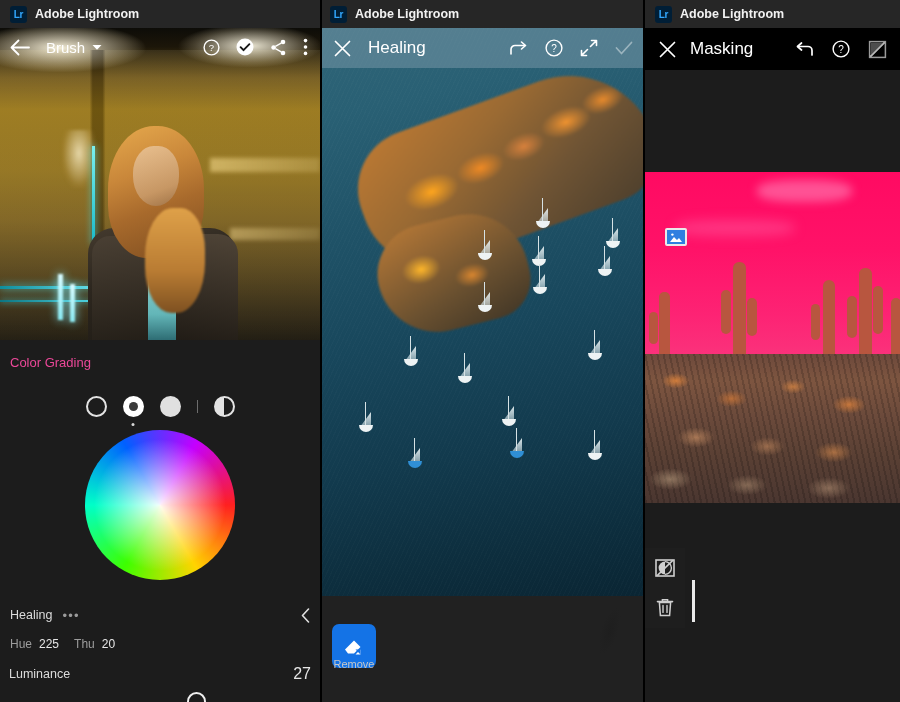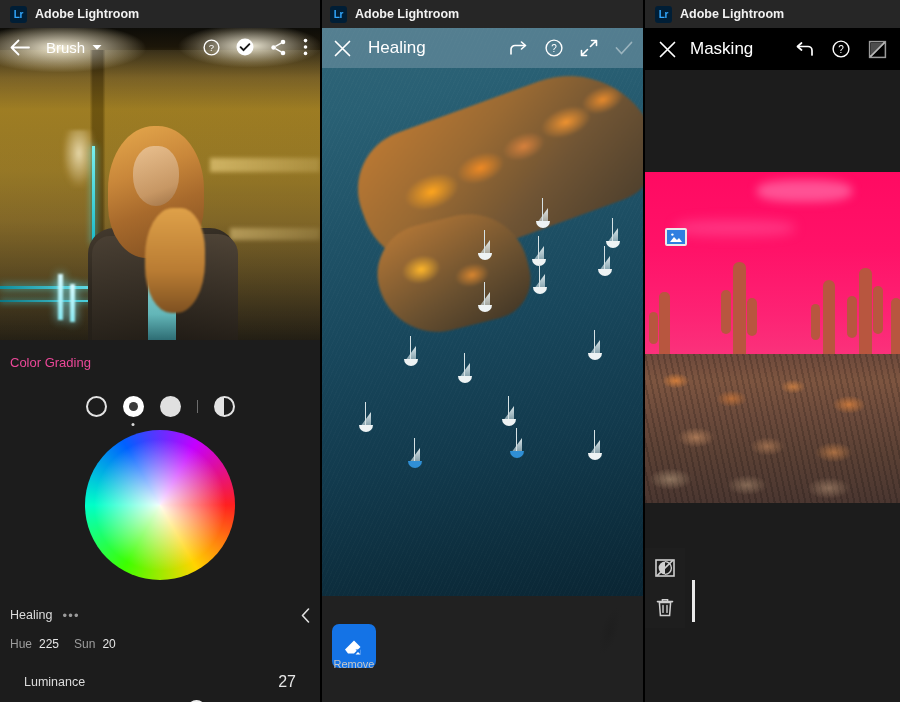--- a/index.html
+++ b/index.html
@@ -205,21 +205,21 @@
     display: flex; align-items: center; padding: 0 10px; height: 34px; position: relative;
   }
   .mid-label { color: #dcdcdc; font-size: 12.5px; }
   .mid-dots { color: #9a9a9a; font-size: 13px; letter-spacing: 1.2px; margin-left: 10px; }
   .mid-chevron { margin-left: auto; cursor: pointer; }
 
   .hs-row { display: flex; align-items: center; gap: 7px; padding: 0 10px; height: 24px; }
   .hs-k { color: #9d9d9d; font-size: 12px; }
   .hs-v { color: #e6e6e6; font-size: 12px; }
 
-  .lum-row { display: flex; align-items: center; padding: 0 24px; height: 28px; margin-top: 12px; }
+  .lum-row { display: flex; align-items: center; padding: 0 9px; height: 28px; margin-top: 4px; }
   .lum-label { color: #dcdcdc; font-size: 12.5px; }
   .lum-val { margin-left: auto; color: #e6e6e6; font-size: 16px; }
 
   .slider-wrap { position: relative; height: 28px; margin: 0 10px; }
   .slider-track {
     position: absolute; top: 13px; left: 0; right: 0; height: 1.5px; background: #565656;
   }
   .slider-knob {
     position: absolute; top: 4px; width: 19px; height: 19px; border-radius: 50%;
     border: 2px solid #efefef; background: transparent; cursor: pointer;
@@ -470,21 +470,21 @@
         <span class="mid-chevron">
           <svg width="9" height="15" viewBox="0 0 9 15">
               <path d="M7.5 1L1.5 7.5l6 6.5" stroke="#e0e0e0" stroke-width="1.6" fill="none" stroke-linecap="round" stroke-linejoin="round"></path>
             </svg>
         </span>
       </div>
 
       <div class="hs-row">
         <span class="hs-k">Hue</span>
         <span class="hs-v">225</span>
-        <span class="hs-k" style="margin-left:8px">Sun</span>
+        <span class="hs-k" style="margin-left:8px">Thu</span>
         <span class="hs-v">20</span>
       </div>
 
       <div class="lum-row">
         <span class="lum-label">Luminance</span>
         <span class="lum-val">27</span>
       </div>
       <div class="slider-wrap">
 
         <div class="slider-knob" style="left:59%"></div>

